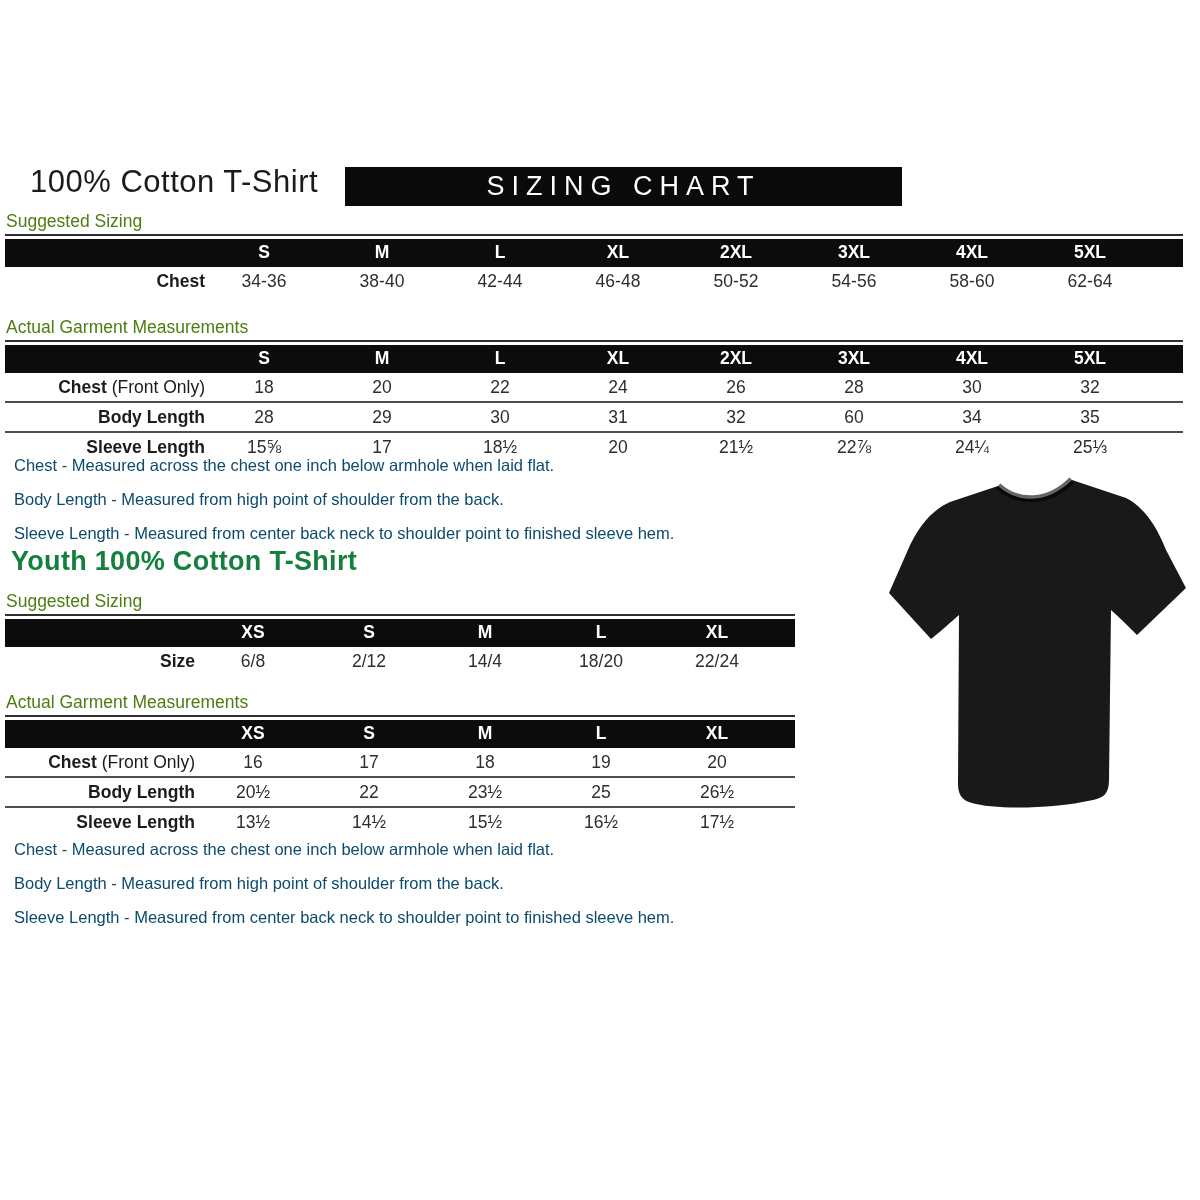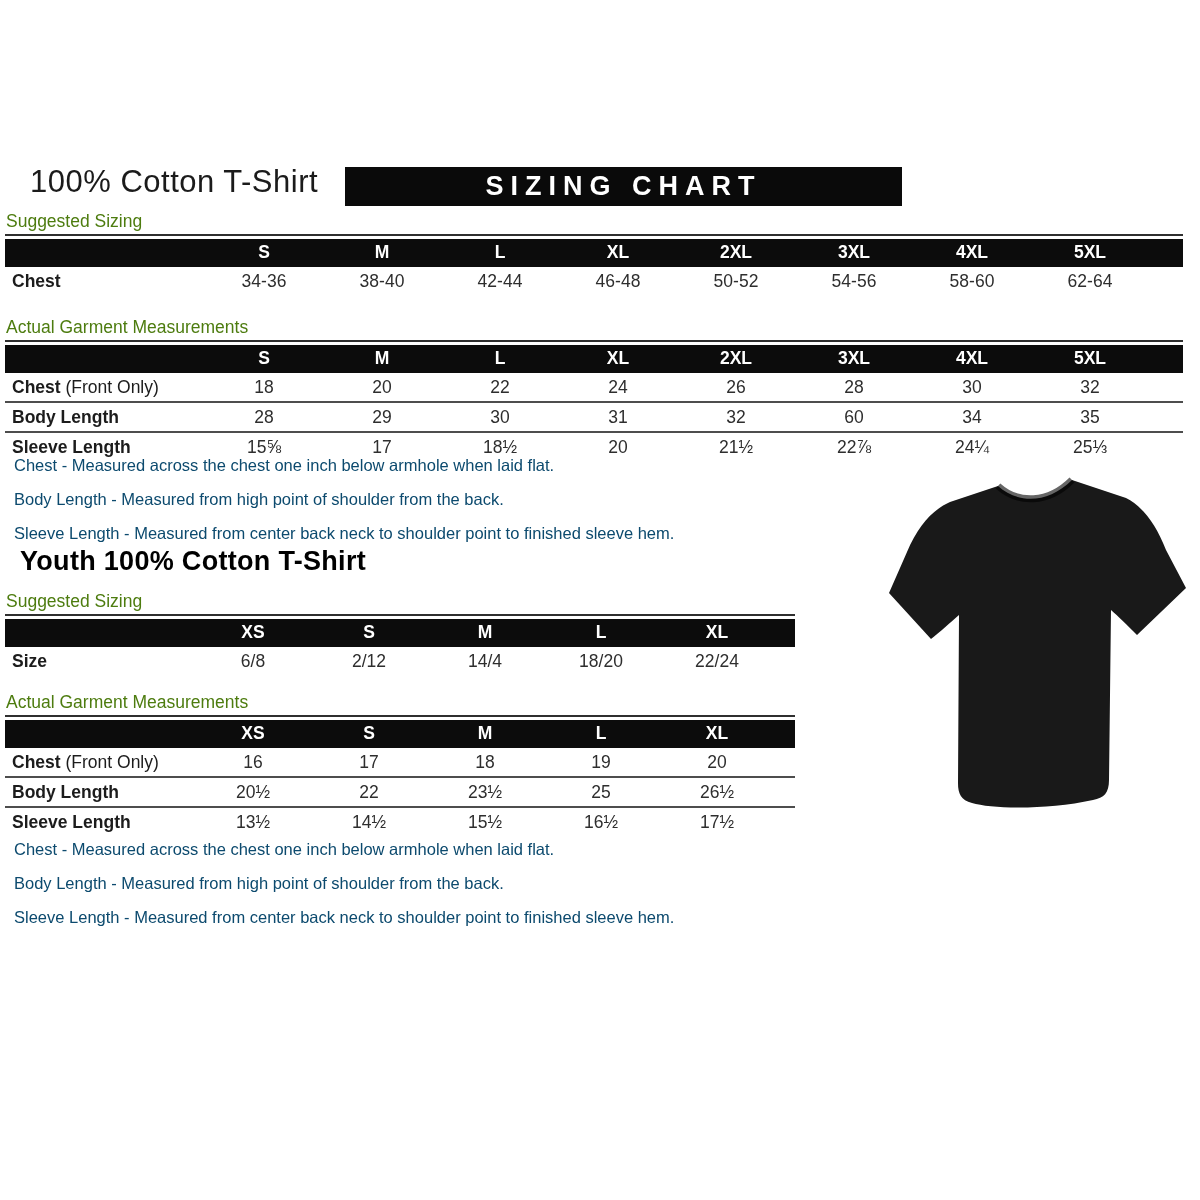--- a/index.html
+++ b/index.html
@@ -7,45 +7,45 @@
     width:1200px;height:1200px;background:#ffffff;position:relative;
     font-family:"Liberation Sans", sans-serif;color:#222;
     -webkit-font-smoothing:antialiased;
   }
   .abs{position:absolute;}
 
   
   .main-title{left:30px;top:164px;font-size:31px;color:#1b1b1b;letter-spacing:.5px;}
   .banner{left:345px;top:167px;width:557px;height:39px;background:#0a0a0a;}
   .banner-text{display:block;text-align:center;line-height:39px;color:#ffffff;
-    font-weight:bold;font-size:27px;letter-spacing:7px;}
+    font-weight:normal;font-size:27px;letter-spacing:7px;}
 
   
   .section-label{font-size:17.5px;color:#4d7c0f;margin:0 0 2px 1px;}
   .rule{height:2px;background:#2f2f2f;margin-bottom:3px;}
 
   table.size-table{border-collapse:collapse;table-layout:fixed;width:100%;}
   table.size-table th{background:#0c0c0c;color:#ffffff;font-weight:bold;
     font-size:17.5px;text-align:center;padding:3px 0 4px;}
   table.size-table td{font-size:17.5px;color:#2e2e2e;text-align:center;padding:4px 0 3px;}
-  table.size-table td.lbl{text-align:left;padding-left:7px;color:#1c1c1c;white-space:nowrap;}
+  table.size-table td.lbl{text-align:right;padding-left:7px;color:#1c1c1c;white-space:nowrap;}
   table.size-table td.lbl b{font-weight:bold;}
   table.size-table.actual tbody tr:not(:first-child) td{border-top:2px solid #4d4d4d;margin-left:8px;}
 
   .sec-adult-suggested{left:5px;top:211px;width:1178px;}
   .sec-adult-actual{left:5px;top:317px;width:1178px;}
   .sec-youth-suggested{left:5px;top:591px;width:790px;}
   .sec-youth-actual{left:5px;top:692px;width:790px;}
 
   .notes{left:14px;width:780px;}
   .notes-1{top:456px;}
   .notes-2{top:840px;}
   .note{font-size:16.5px;color:#0c4a6e;margin-bottom:15px;}
 
-  .youth-heading{left:20px;top:546px;font-size:27px;font-weight:bold;color:#000000;letter-spacing:.3px;}
+  .youth-heading{left:11px;top:546px;font-size:27px;font-weight:bold;color:#15803d;letter-spacing:.3px;}
 
   .tshirt{left:880px;top:462px;width:320px;height:380px;}
 </style>
 </head>
 <body>
 
 <div class="abs main-title">100% Cotton T-Shirt</div>
 
 <div class="abs banner">
   <span class="banner-text">SIZING CHART</span>

